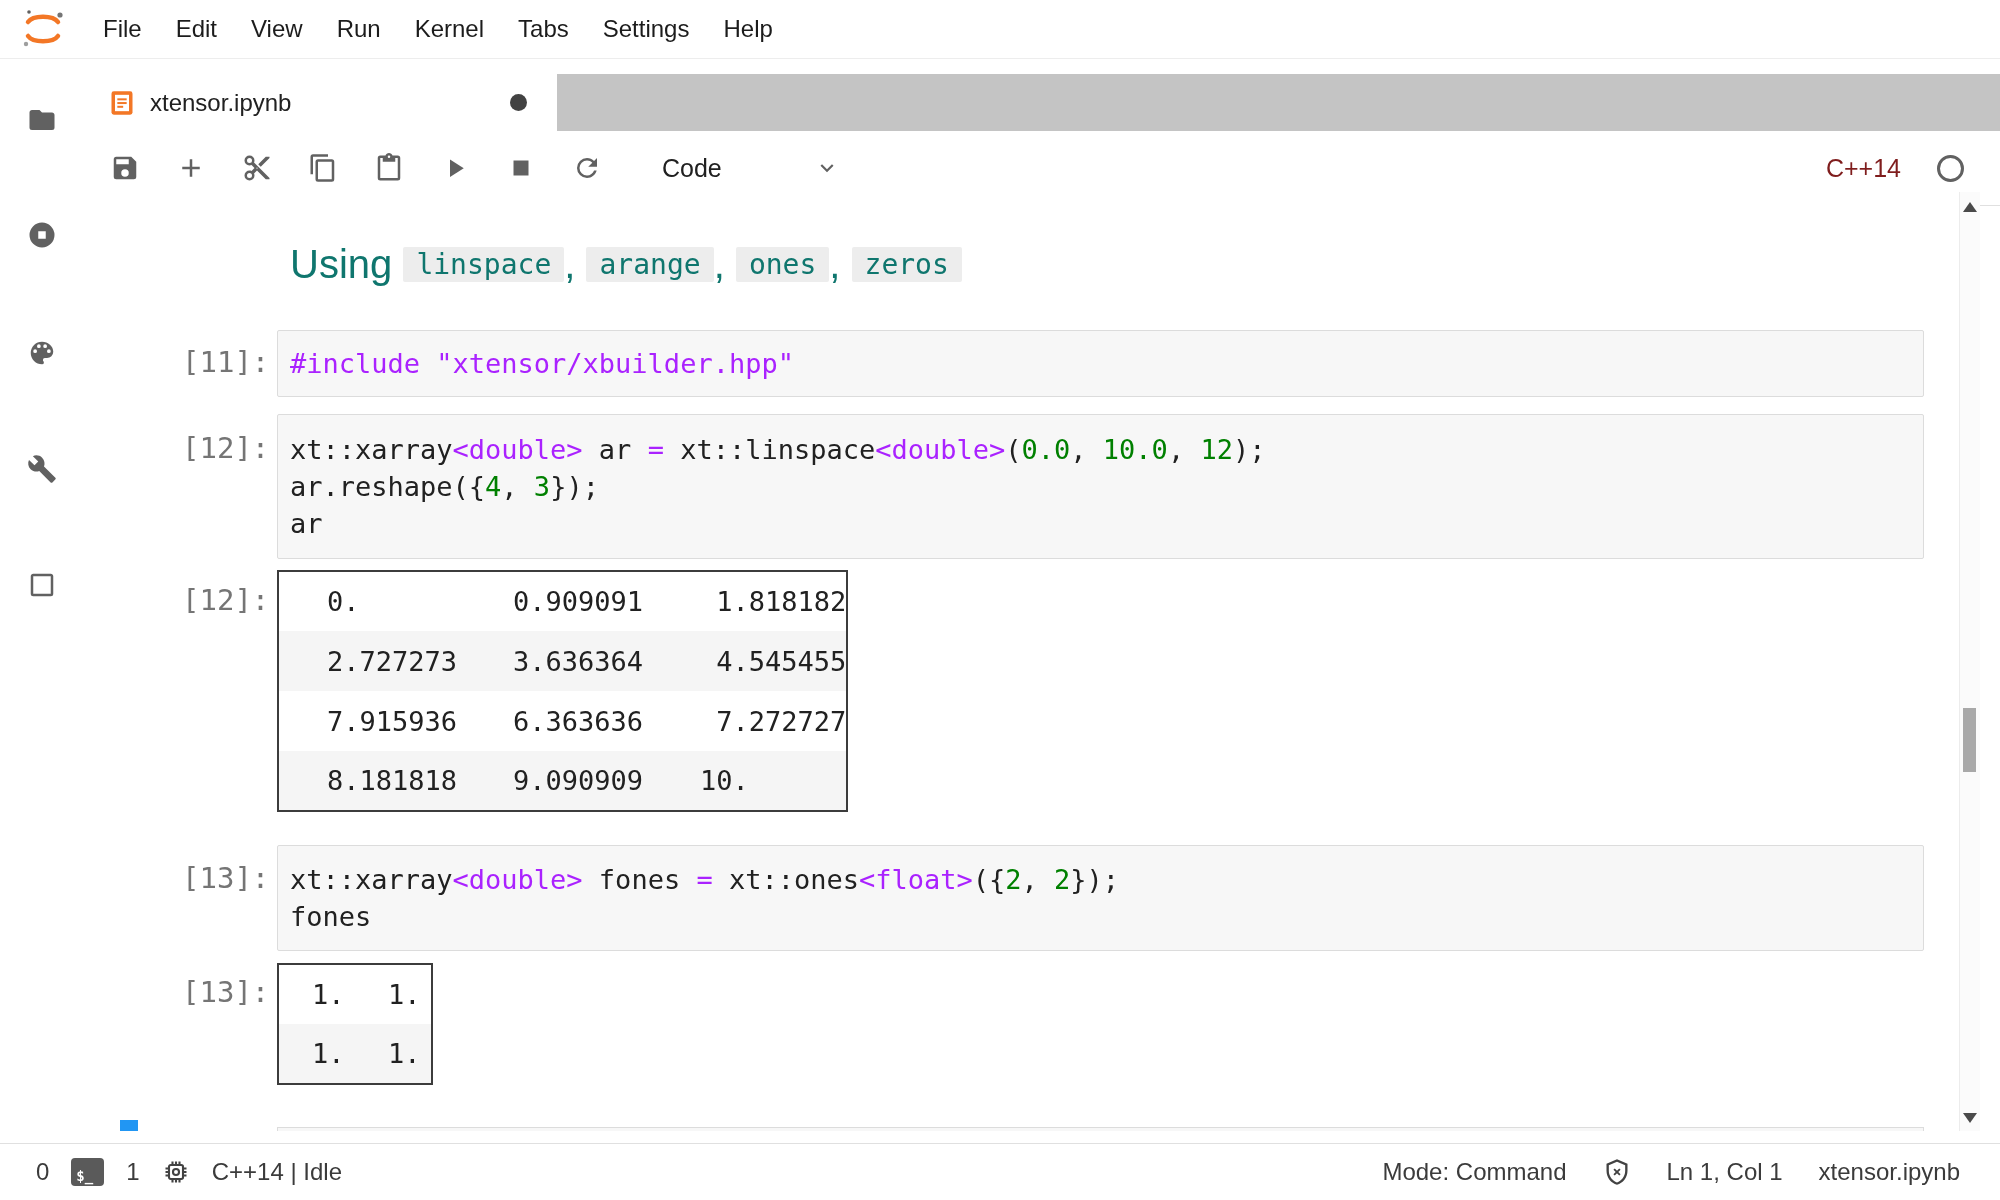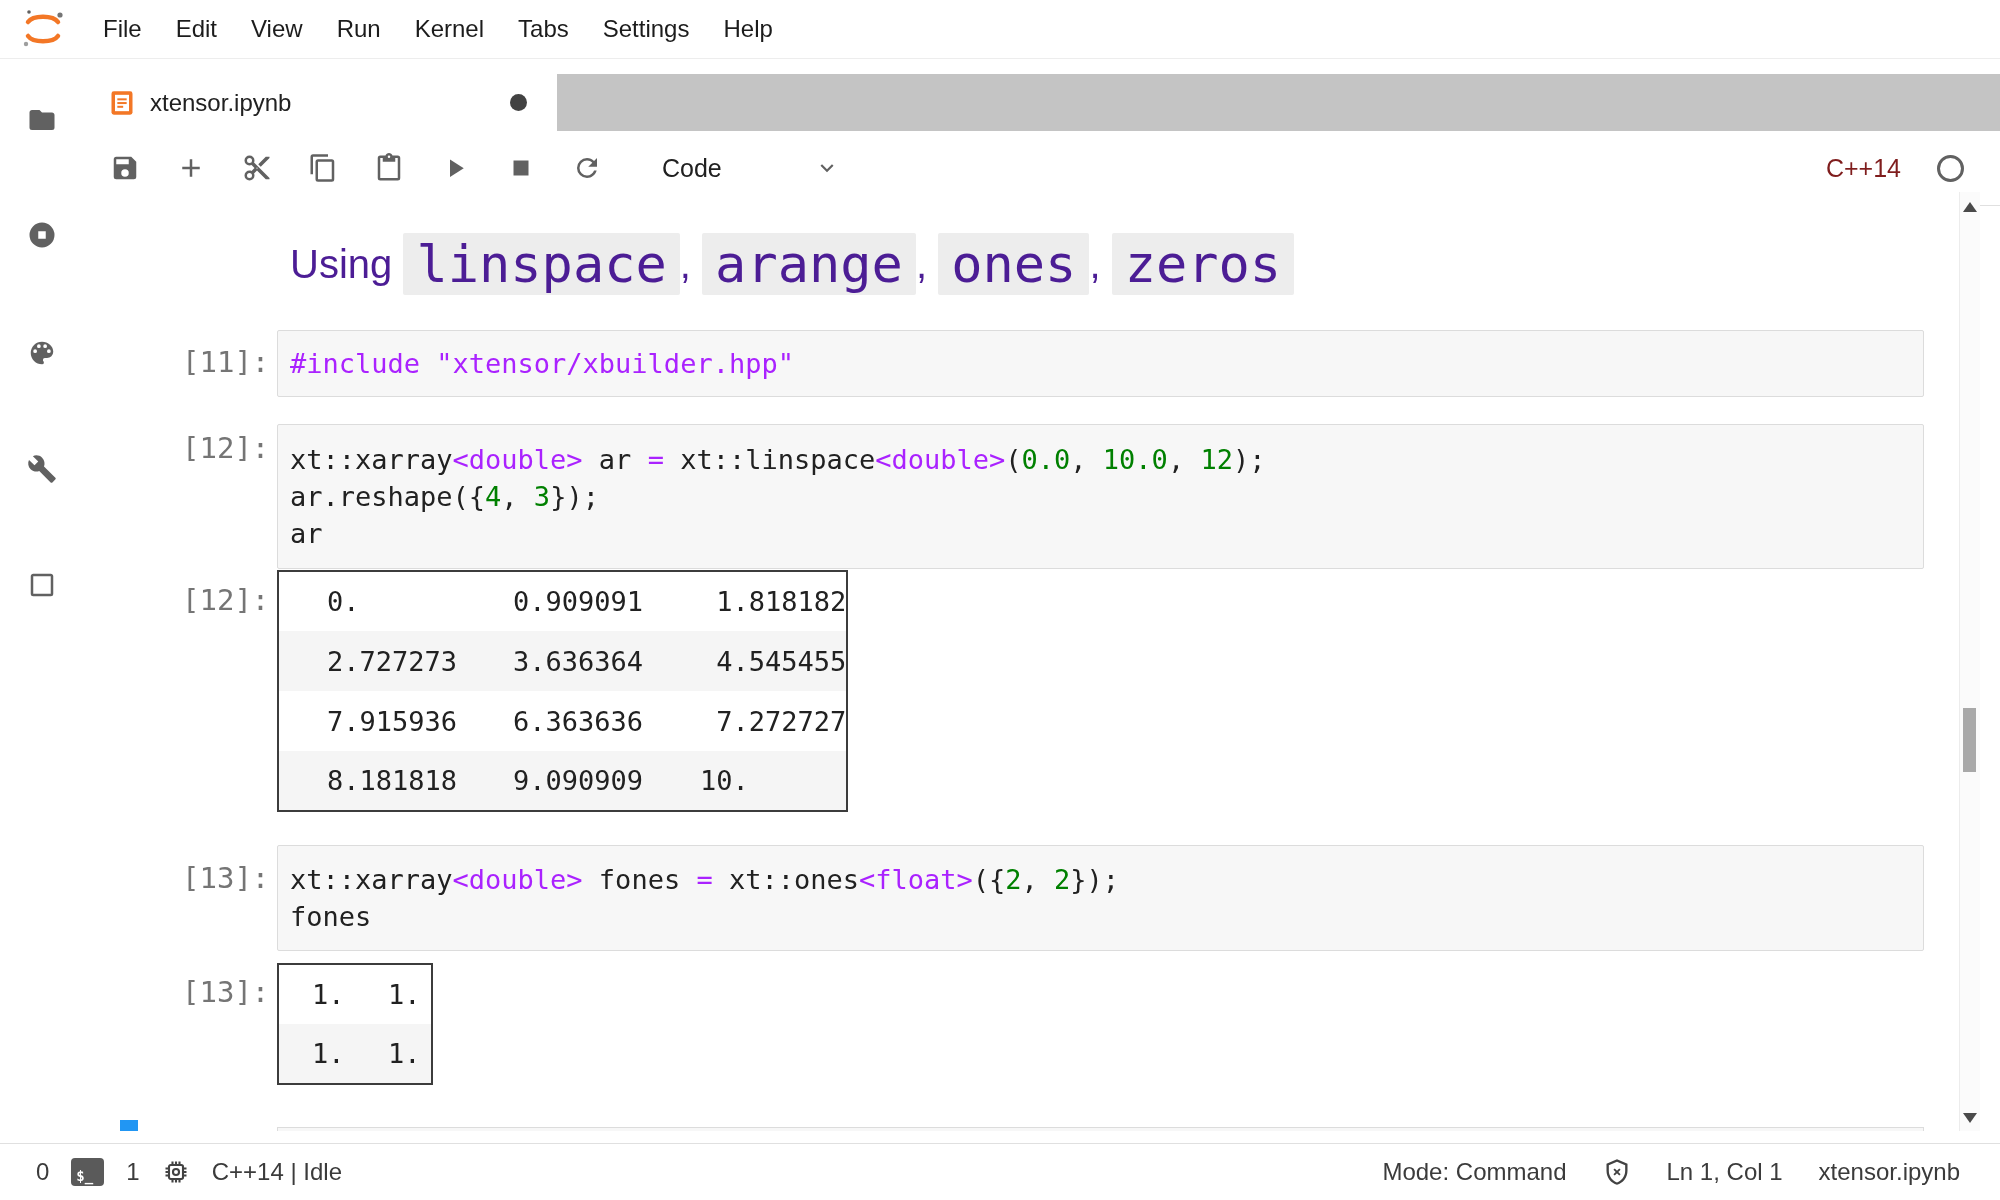--- a/index.html
+++ b/index.html
@@ -36,35 +36,35 @@
   .celltype svg{width:26px;height:26px;color:#616161;}
   .tb-spacer{flex:1;}
   .kernel-name{font-size:25px;color:#7f1d1d;flex:none;}
   .kernel-circle{width:27px;height:27px;border:3px solid #616161;border-radius:50%;
     box-sizing:border-box;flex:none;}
 
   
   .notebook{position:absolute;left:84px;top:192px;width:1875px;height:939px;background:#fff;
     overflow:hidden;}
   .md-heading{position:absolute;left:206px;top:36px;height:72px;display:flex;align-items:center;
-    font-size:40px;color:#4c1d95;}
+    font-size:40px;color:#0f766e;}
   .tok-t{white-space:pre;font-family:"Liberation Sans",sans-serif;}
-  .tok-c{font-family:"DejaVu Sans Mono",monospace;font-size:52px;background:#ededed;
+  .tok-c{font-family:"DejaVu Sans Mono",monospace;font-size:28px;background:#ededed;
     padding:1px 13px;border-radius:2px;}
   .prompt{position:absolute;left:98px;font-family:"DejaVu Sans Mono",monospace;font-size:29px;
     line-height:37px;color:#757575;white-space:pre;}
   .cell-input{position:absolute;left:193px;width:1647px;background:#f7f7f7;
     border:1px solid #dcdcdc;box-sizing:border-box;padding:14px 12px;border-radius:2px;}
   .code-line{font-family:"DejaVu Sans Mono",monospace;font-size:27px;line-height:37px;
     white-space:pre;color:#212121;}
   .tok-p{color:#212121;}
   .tok-k{color:#aa22ff;}
   .tok-n{color:#008000;}
   #c11{top:138px;}
-  #c12{top:232px;padding-top:16px;padding-bottom:16px;}
+  #c12{top:222px;padding-top:16px;padding-bottom:16px;}
   #c13{top:653px;padding-top:15px;padding-bottom:15px;}
 
   .out-table{position:absolute;border-collapse:collapse;font-family:"DejaVu Sans Mono",monospace;
     font-size:27px;color:#212121;border:2px solid #3c3c3c;background:#fff;}
   .out-table td{white-space:pre;height:60px;box-sizing:border-box;vertical-align:middle;padding:0;}
   .out-table tr:nth-child(even){background:#f5f5f5;}
   #o12{left:193px;top:378px;}
   #o12 td{width:187px;padding-left:48px;}
   #o13{left:193px;top:771px;}
   #o13 td{width:77px;padding-left:33px;}

